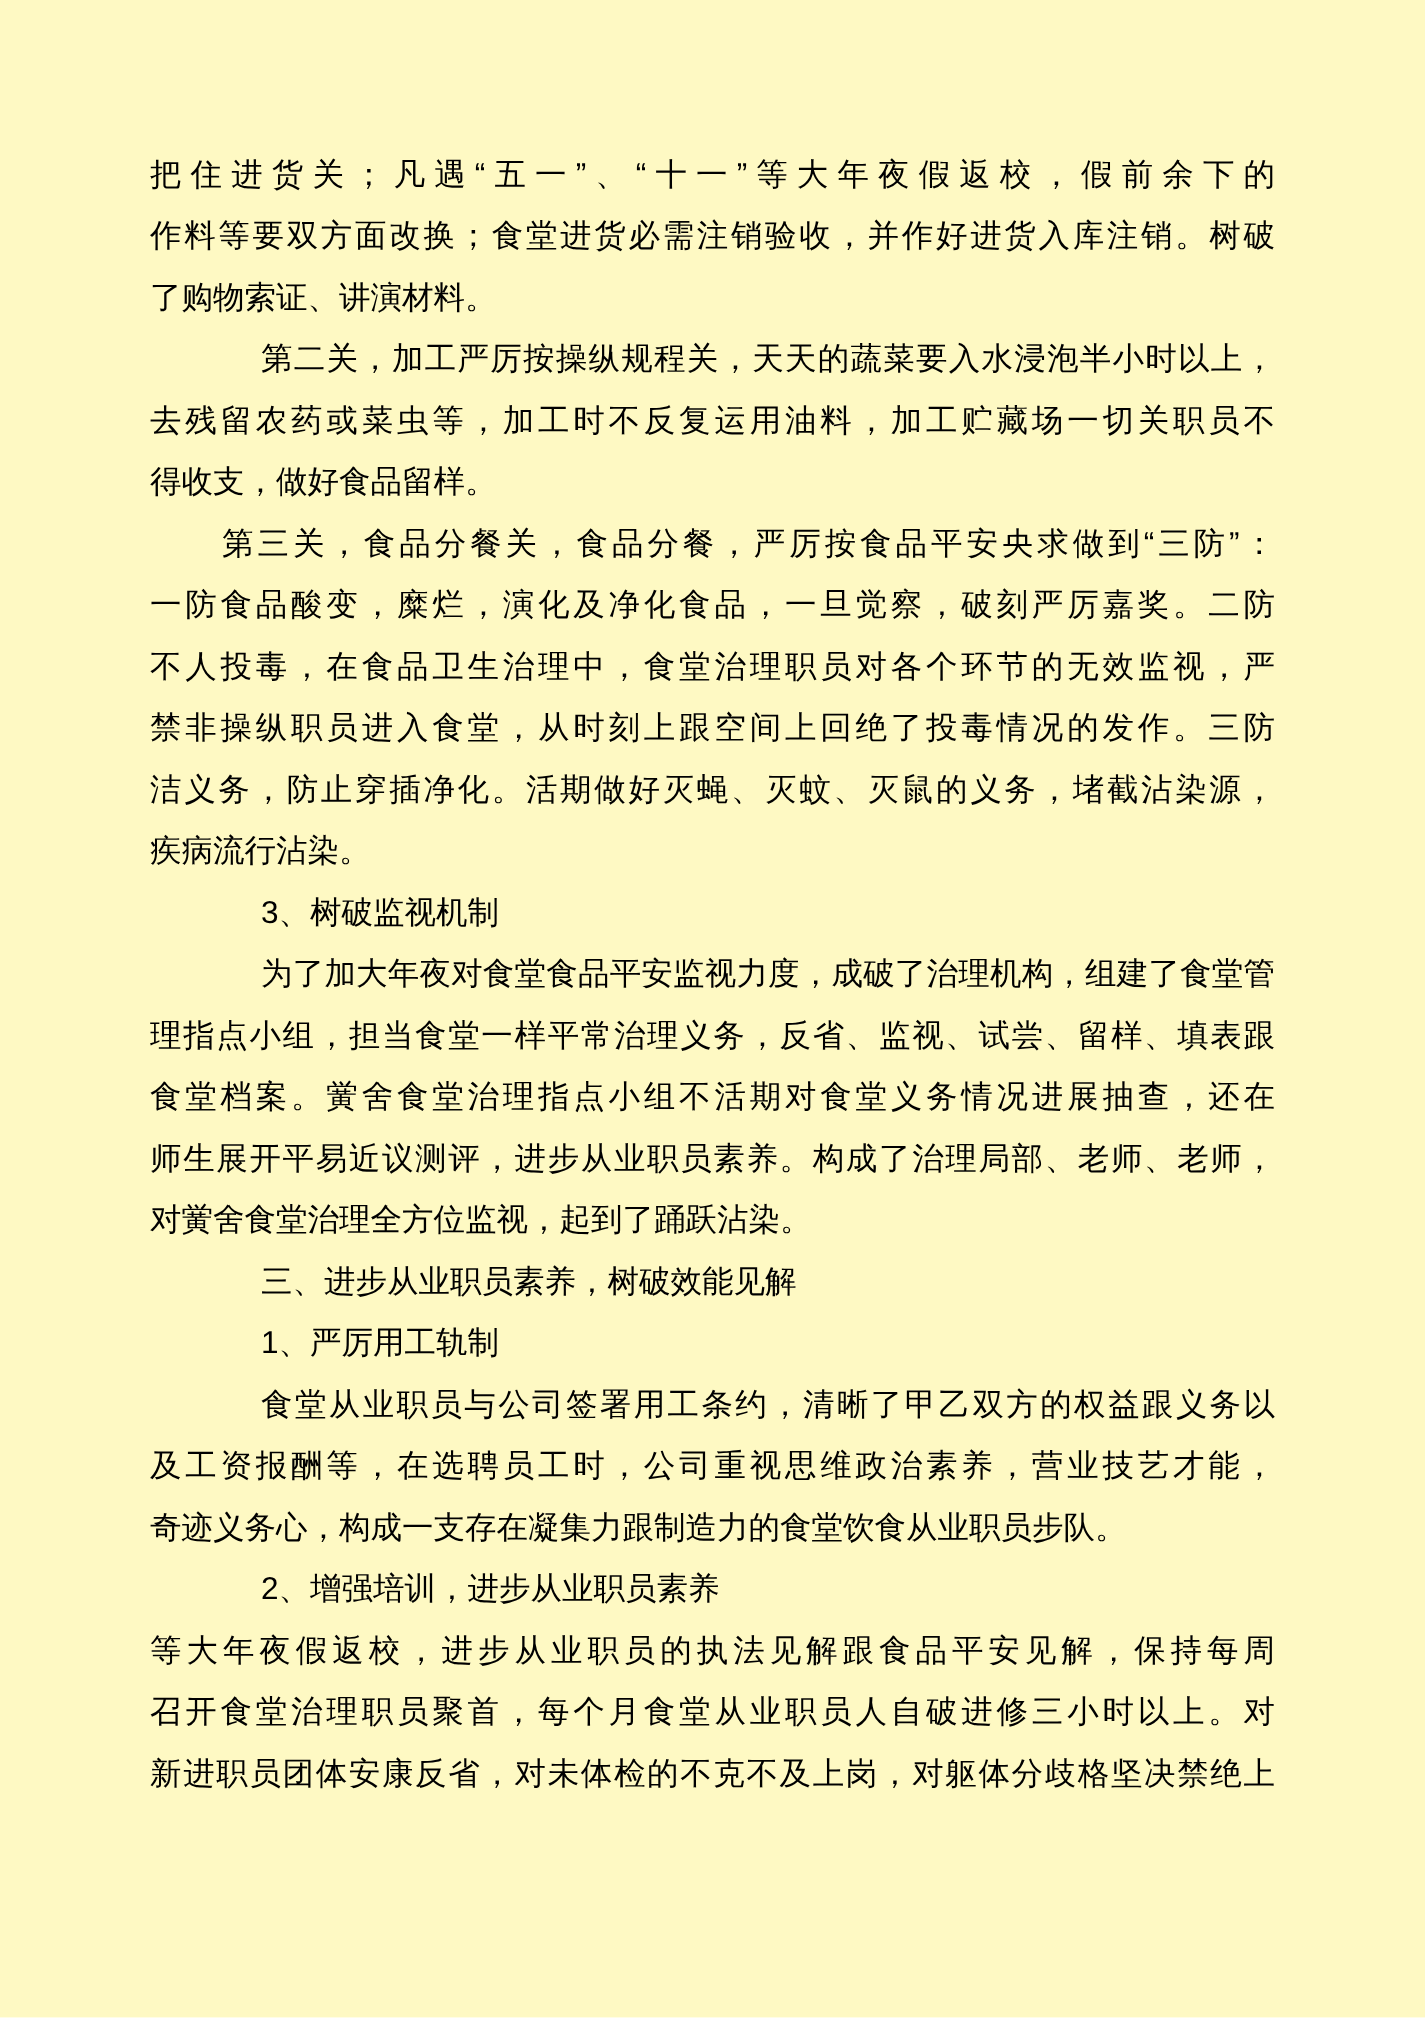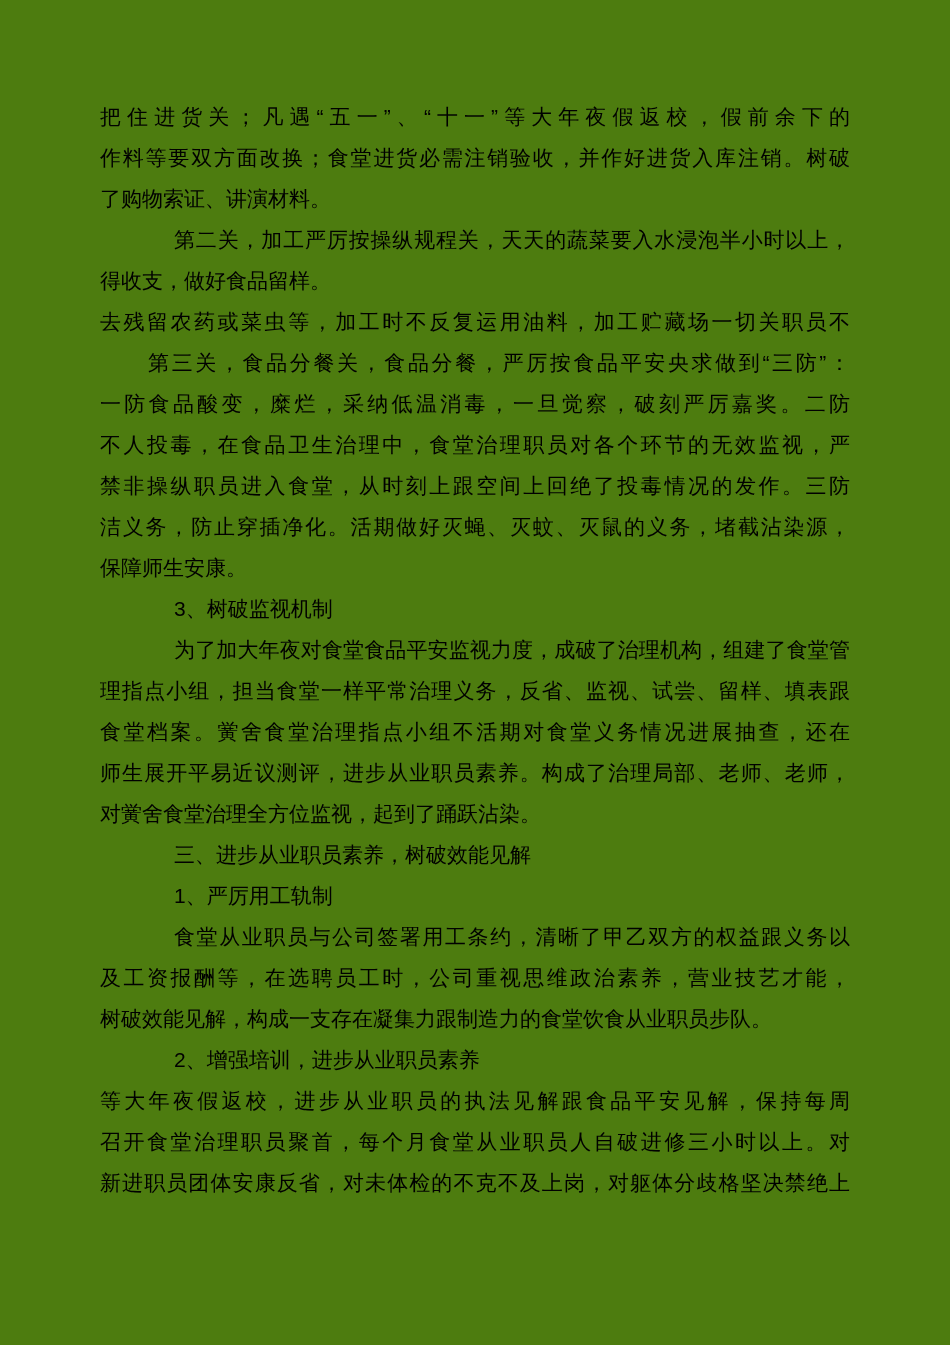--- a/index.html
+++ b/index.html
@@ -7,21 +7,21 @@
       padding: 0;
       background: #ffffff;
     }
     .page {
       position: relative;
       width: 950px;
       height: 1345px;
       box-sizing: border-box;
       margin: 0 auto;
       padding: 96px 100px 0 100px;
-      background: #4d7c0f;
+      background: #fef9c3;
       color: #000000;
       font-family: "Liberation Sans", "DejaVu Sans", sans-serif;
       font-size: 21px;
       line-height: 41px;
       overflow: hidden;
     }
     .para {
       margin: 0;
       padding: 0;
     }
@@ -48,31 +48,31 @@
 <div class="page">
 
   <div class="para">
     <span class="ln">把住进货关；凡遇“五一”、“十一”等大年夜假返校，假前余下的</span>
     <span class="ln">作料等要双方面改换；食堂进货必需注销验收，并作好进货入库注销。树破</span>
     <span class="ln end">了购物索证、讲演材料。</span>
   </div>
 
   <div class="para">
     <span class="ln ind">第二关，加工严厉按操纵规程关，天天的蔬菜要入水浸泡半小时以上，</span>
+    <span class="ln">去残留农药或菜虫等，加工时不反复运用油料，加工贮藏场一切关职员不</span>
     <span class="ln end">得收支，做好食品留样。</span>
-    <span class="ln">去残留农药或菜虫等，加工时不反复运用油料，加工贮藏场一切关职员不</span>
   </div>
 
   <div class="para">
     <span class="ln ind-sm">第三关，食品分餐关，食品分餐，严厉按食品平安央求做到“三防”：</span>
-    <span class="ln">一防食品酸变，糜烂，采纳低温消毒，一旦觉察，破刻严厉嘉奖。二防</span>
+    <span class="ln">一防食品酸变，糜烂，演化及净化食品，一旦觉察，破刻严厉嘉奖。二防</span>
     <span class="ln">不人投毒，在食品卫生治理中，食堂治理职员对各个环节的无效监视，严</span>
     <span class="ln">禁非操纵职员进入食堂，从时刻上跟空间上回绝了投毒情况的发作。三防</span>
     <span class="ln">洁义务，防止穿插净化。活期做好灭蝇、灭蚊、灭鼠的义务，堵截沾染源，</span>
-    <span class="ln end">保障师生安康。</span>
+    <span class="ln end">疾病流行沾染。</span>
   </div>
 
   <div class="para">
     <span class="ln ind end">3、树破监视机制</span>
   </div>
 
   <div class="para">
     <span class="ln ind">为了加大年夜对食堂食品平安监视力度，成破了治理机构，组建了食堂管</span>
     <span class="ln">理指点小组，担当食堂一样平常治理义务，反省、监视、试尝、留样、填表跟</span>
     <span class="ln">食堂档案。黉舍食堂治理指点小组不活期对食堂义务情况进展抽查，还在</span>
@@ -84,21 +84,21 @@
     <span class="ln ind end">三、进步从业职员素养，树破效能见解</span>
   </div>
 
   <div class="para">
     <span class="ln ind end">1、严厉用工轨制</span>
   </div>
 
   <div class="para">
     <span class="ln ind">食堂从业职员与公司签署用工条约，清晰了甲乙双方的权益跟义务以</span>
     <span class="ln">及工资报酬等，在选聘员工时，公司重视思维政治素养，营业技艺才能，</span>
-    <span class="ln end">树破效能见解，构成一支存在凝集力跟制造力的食堂饮食从业职员步队。</span>
+    <span class="ln end">奇迹义务心，构成一支存在凝集力跟制造力的食堂饮食从业职员步队。</span>
   </div>
 
   <div class="para">
     <span class="ln ind end">2、增强培训，进步从业职员素养</span>
   </div>
 
   <div class="para">
     <span class="ln">等大年夜假返校，进步从业职员的执法见解跟食品平安见解，保持每周</span>
     <span class="ln">召开食堂治理职员聚首，每个月食堂从业职员人自破进修三小时以上。对</span>
     <span class="ln">新进职员团体安康反省，对未体检的不克不及上岗，对躯体分歧格坚决禁绝上</span>

